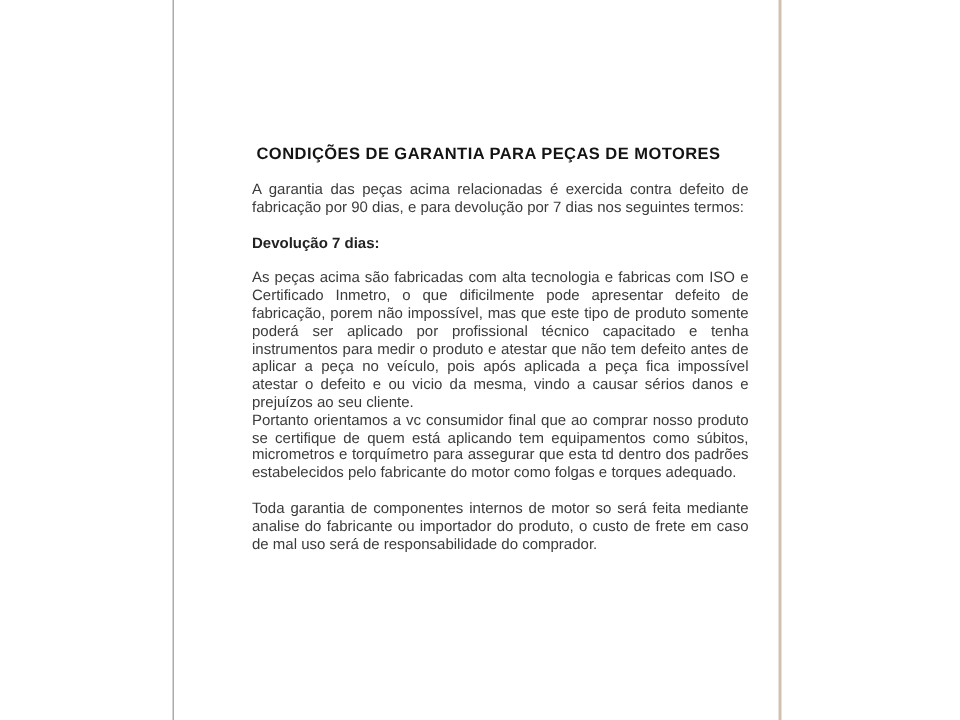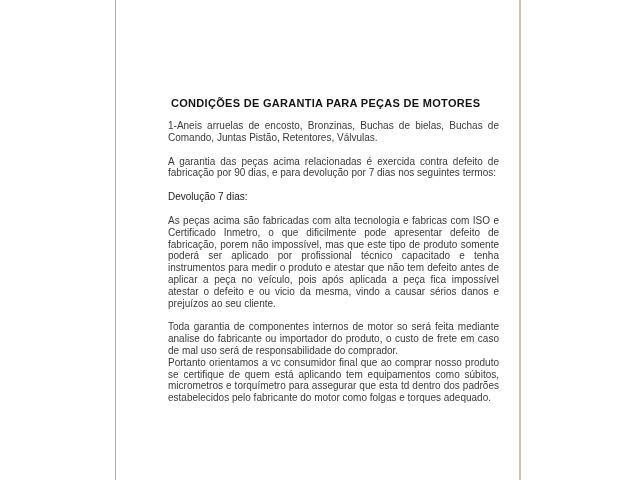--- a/index.html
+++ b/index.html
@@ -45,43 +45,42 @@
     font-size: 10px;
     line-height: 11.8px;
     text-align: justify;
     color: #3b3b3b;
   }
   .para.gap-above { margin-top: 12px; }
   .sub-heading {
     margin: 12px 0 0 0;
     font-size: 10px;
     line-height: 11.8px;
-    font-weight: normal;
+    font-weight: bold;
     color: #222222;
     text-align: left;
   }
 </style>
 </head>
 <body>
 
 <div class="viewport">
   <div class="page-frame">
     <div class="page-content">
 
       <h1 class="doc-title">CONDIÇÕES DE GARANTIA PARA PEÇAS DE MOTORES</h1>
 
-      <p class="para">1-Aneis arruelas de encosto, Bronzinas, Buchas de bielas, Buchas de Comando, Juntas Pistão, Retentores, Válvulas.</p>
 
       <p class="para gap-above">A garantia das peças acima relacionadas é exercida contra defeito de fabricação por 90 dias, e para devolução por 7 dias nos seguintes termos:</p>
 
       <p class="sub-heading">Devolução 7 dias:</p>
 
 
 
       <p class="para gap-above">As peças acima são fabricadas com alta tecnologia e fabricas com ISO e Certificado Inmetro, o que dificilmente pode apresentar defeito de fabricação, porem não impossível, mas que este tipo de produto somente poderá ser aplicado por profissional técnico capacitado e tenha instrumentos para medir o produto e atestar que não tem defeito antes de aplicar a peça no veículo, pois após aplicada a peça fica impossível atestar o defeito e ou vicio da mesma, vindo a causar sérios danos e prejuízos ao seu cliente.</p>
 
+      <p class="para">Portanto orientamos a vc consumidor final que ao comprar nosso produto se certifique de quem está aplicando tem equipamentos como súbitos, micrometros e torquímetro para assegurar que esta td dentro dos padrões estabelecidos pelo fabricante do motor como folgas e torques adequado.</p>
+
       <p class="para gap-above">Toda garantia de componentes internos de motor so será feita mediante analise do fabricante ou importador do produto, o custo de frete em caso de mal uso será de responsabilidade do comprador.</p>
-
-      <p class="para">Portanto orientamos a vc consumidor final que ao comprar nosso produto se certifique de quem está aplicando tem equipamentos como súbitos, micrometros e torquímetro para assegurar que esta td dentro dos padrões estabelecidos pelo fabricante do motor como folgas e torques adequado.</p>
 
     </div>
   </div>
 </div>
 
 </body></html>

